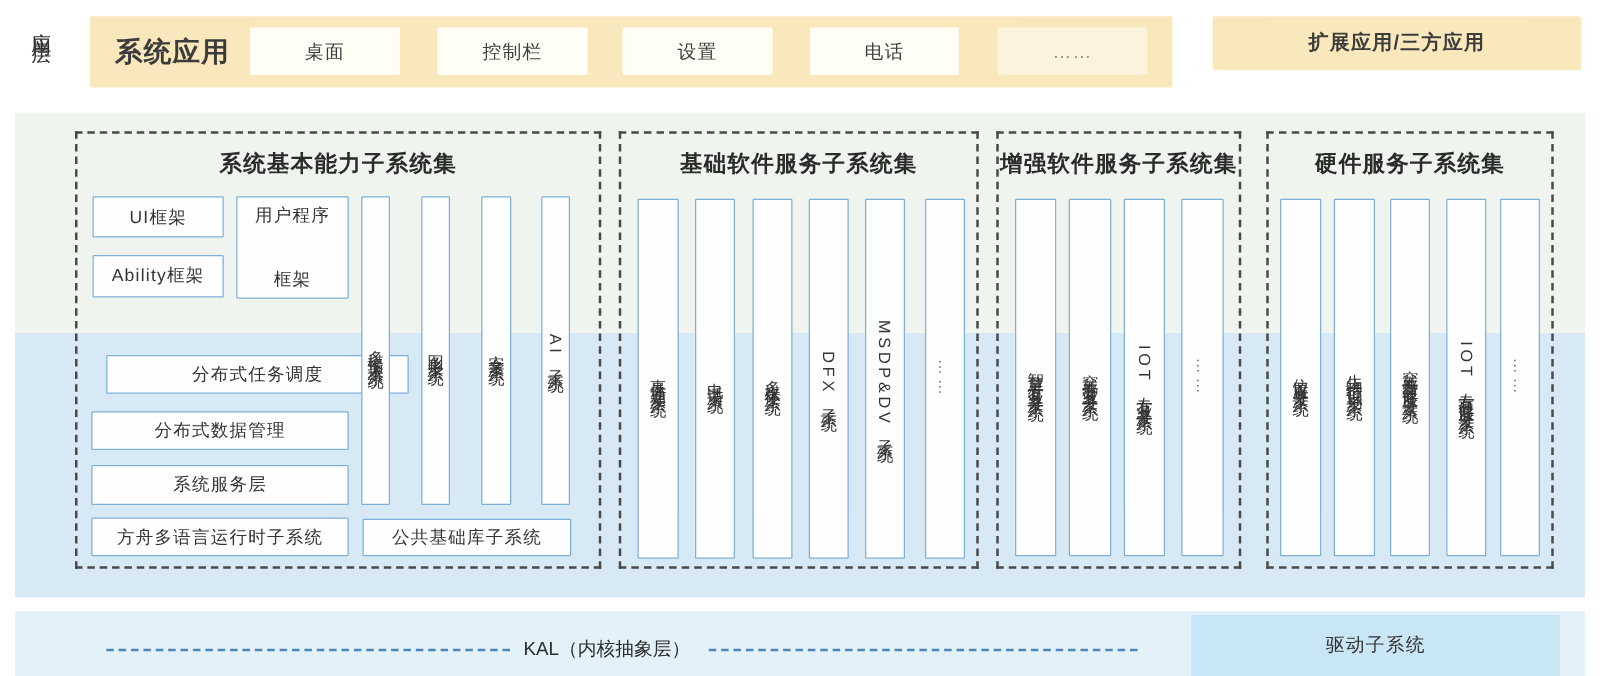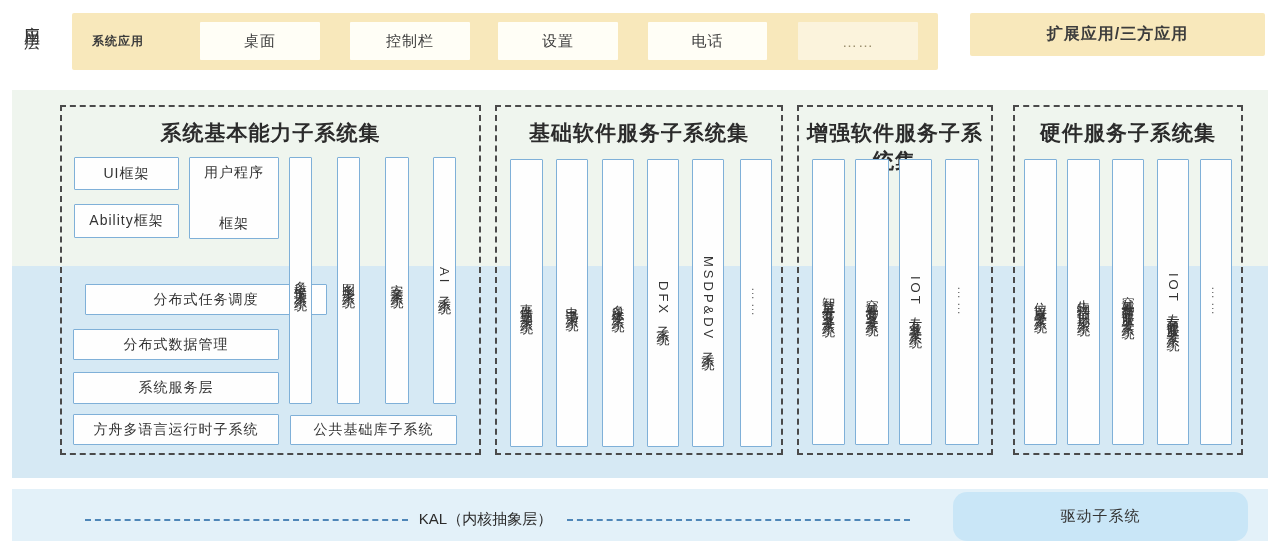--- a/index.html
+++ b/index.html
@@ -7,54 +7,54 @@
     position:relative;width:1280px;height:541px;overflow:hidden;background:#ffffff;
     font-family:"Liberation Sans","DejaVu Sans",sans-serif;color:#333;
   }
   
   .vlabel{
     position:absolute;writing-mode:vertical-rl;text-orientation:upright;
     font-size:16px;font-weight:500;letter-spacing:5px;color:#333;line-height:18px;
   }
   
   .top-band{position:absolute;left:72px;top:13px;width:866px;height:57px;background:#f8e8bb;border-radius:2px;}
-  .band-label{position:absolute;left:20px;top:0;height:57px;display:flex;align-items:center;font-size:12px;font-weight:bold;color:#3c3c3c;letter-spacing:1px;}
+  .band-label{position:absolute;left:20px;top:0;height:57px;display:flex;align-items:center;font-size:22px;font-weight:bold;color:#3c3c3c;letter-spacing:1px;}
   .band-item{
     position:absolute;top:9px;height:38px;background:#fffef6;border-radius:1px;
     display:flex;align-items:center;justify-content:center;font-size:15px;color:#3c3c3c;letter-spacing:1px;
   }
   .band-item.dots{background:#fbf3dc;color:#9b8f6e;}
   .top-right-box{
     position:absolute;left:970px;top:13px;width:295px;height:43px;background:#f8e8bb;border-radius:2px;
     display:flex;align-items:center;justify-content:center;font-size:16px;font-weight:bold;color:#3c3c3c;letter-spacing:1px;
   }
   
   .mid-panel{
     position:absolute;left:12px;top:90px;width:1256px;height:388px;
     background:linear-gradient(to bottom,#eff5ee 0,#eff5ee 176px,#d6e9f4 176px,#d6e9f4 100%);
   }
   .group{position:absolute;border:2px dashed #4a4a4a;box-sizing:border-box;}
-  .group-title{position:absolute;top:12px;left:0;right:0;text-align:center;font-size:21px;font-weight:600;color:#2b2b2b;letter-spacing:1px;}
+  .group-title{position:absolute;top:12px;left:0;right:0;text-align:center;font-size:18px;font-weight:600;color:#2b2b2b;letter-spacing:1px;}
   .box{
     position:absolute;background:#fefefe;border:1px solid #7fb0d8;box-sizing:border-box;border-radius:1px;
     display:flex;align-items:center;justify-content:center;font-size:14px;color:#333;text-align:center;letter-spacing:1px;
   }
   .vcol{
     position:absolute;background:#fefefe;border:1px solid #7fb0d8;box-sizing:border-box;border-radius:1px;
     writing-mode:vertical-rl;display:flex;align-items:center;justify-content:center;
     font-size:13px;color:#333;letter-spacing:3px;line-height:1;
   }
   .vcol.dots{color:#777;}
   
   .kernel-band{position:absolute;left:12px;top:489px;width:1256px;height:52px;background:#e3f1f9;}
   .kal-dash{position:absolute;height:0;border-top:2px dashed #4e86b8;}
   .kal-label{position:absolute;left:404px;top:510px;width:163px;text-align:center;font-size:15px;color:#2b2b2b;}
   .driver-box{
     position:absolute;left:953px;top:492px;width:295px;height:49px;background:#c9e6f7;
-    display:flex;align-items:center;justify-content:center;font-size:15px;color:#333;letter-spacing:1px;border-radius:14px;
+    display:flex;align-items:center;justify-content:center;font-size:15px;color:#333;letter-spacing:1px;
   }
 </style>
 </head>
 <body>
 
 <div class="screen">
 
   <div class="vlabel" style="left:23px;top:13px;">应用层</div>
   <div class="vlabel" style="left:23px;top:142px;">应用框架层</div>
   <div class="vlabel" style="left:23px;top:321px;">系统服务层</div>

